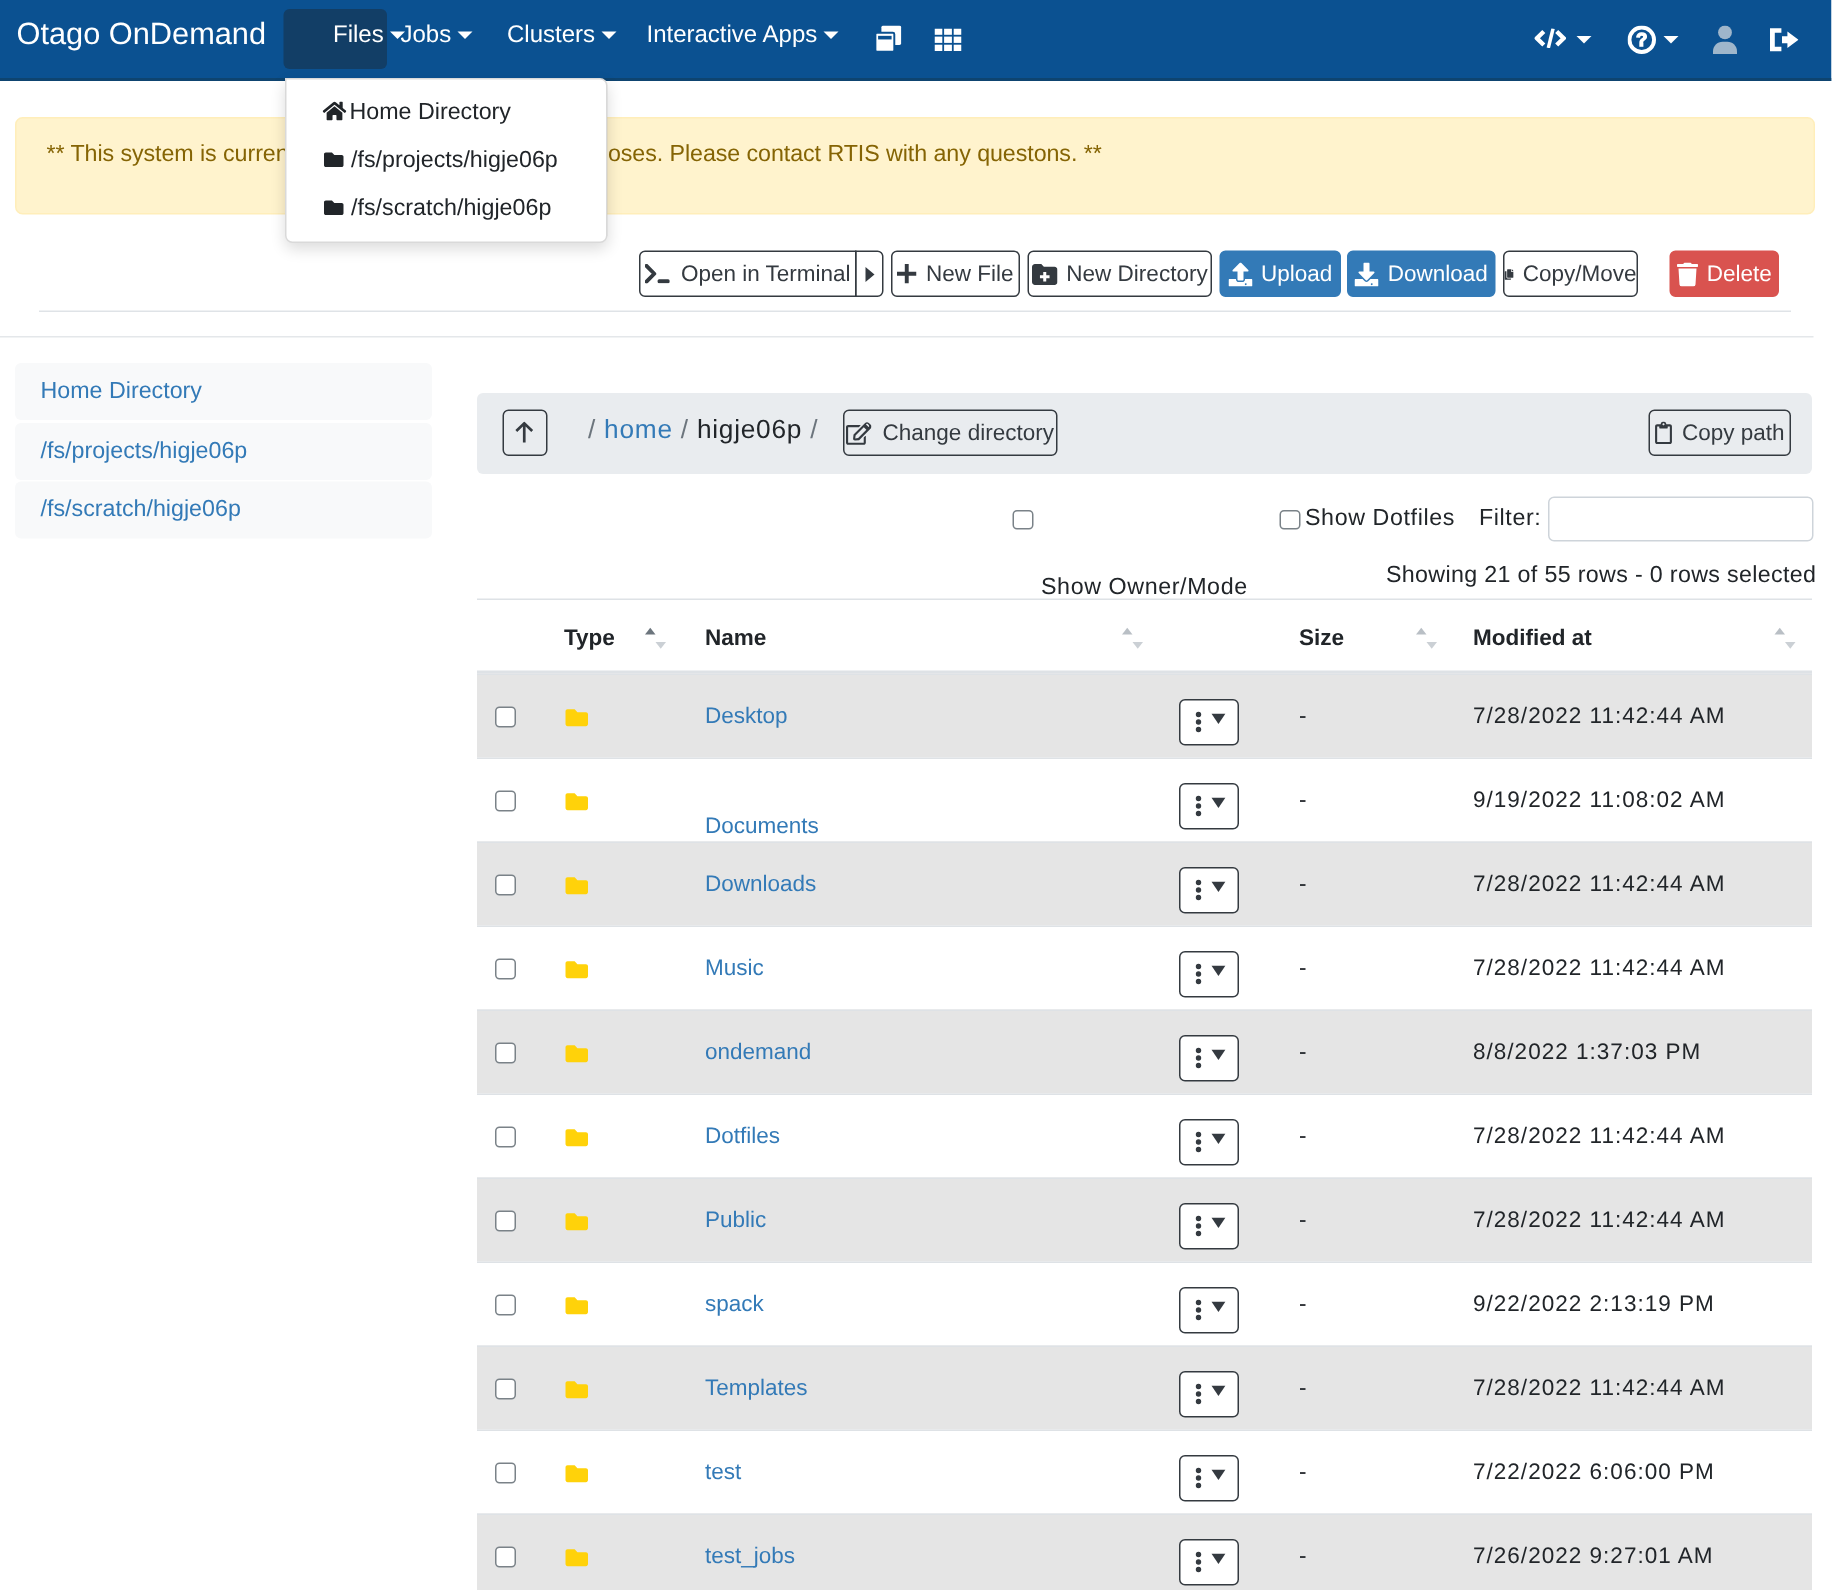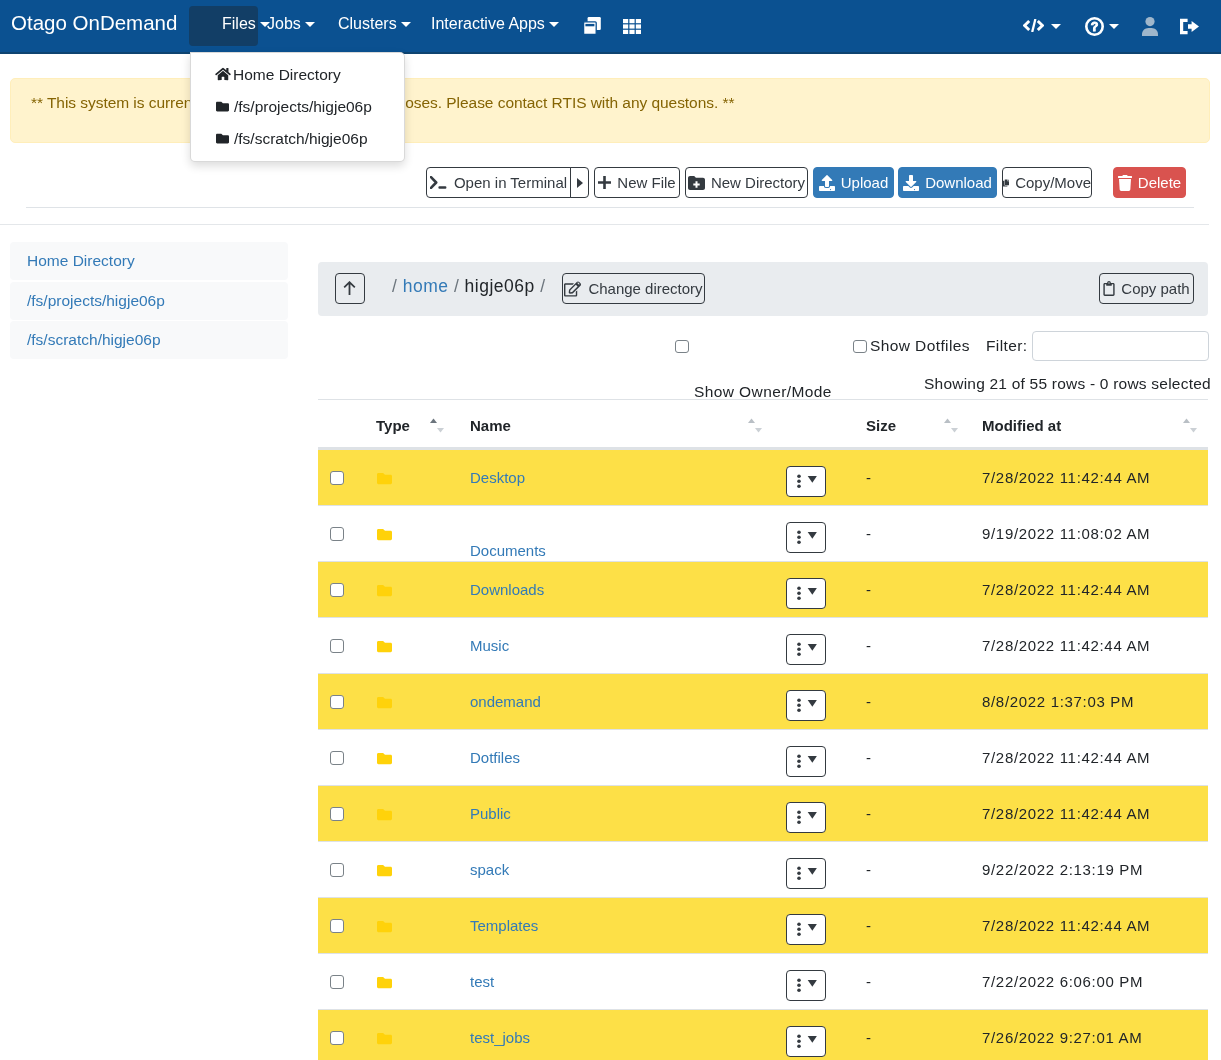--- a/index.html
+++ b/index.html
@@ -40,21 +40,21 @@
     border-radius:4px; color:#337ab7; font-size:15.5px; line-height:38px; padding-left:17px; }
 
   
   #crumbbar { left:318px; top:262px; width:890px; height:54px; background:#e9ecef; border-radius:4px; }
   .link { color:#337ab7; text-decoration:none; }
   #filter-input { left:1032px; top:331px; width:177px; height:30px; border:1px solid #ced4da;
     border-radius:4px; background:#fff; }
   .ftxt { font-size:15.5px; color:#212529; letter-spacing:0.4px; }
   .th { font-weight:bold; font-size:15px; color:#212529; position:absolute; }
   .row { position:absolute; left:318px; width:890px; height:56px; border-top:1px solid #dee2e6; }
-  .row.odd { background:#fde047; }
+  .row.odd { background:#e5e5e5; }
   .cell-name { position:absolute; left:152px; font-size:15px; color:#337ab7; }
   .cell-date { position:absolute; left:664px; font-size:15px; color:#212529; letter-spacing:0.68px; }
   .cell-dash { position:absolute; left:548px; font-size:15px; color:#212529; }
   .cbx { position:absolute; left:12px; width:13.5px; height:13.5px; background:#fff;
     border:1px solid #7a8288; border-radius:3px; }
   .menubtn { position:absolute; left:468px; width:40px; height:31px; background:#fff;
     border:1px solid #343a40; border-radius:4px; }
 </style>
 </head>
 <body>

